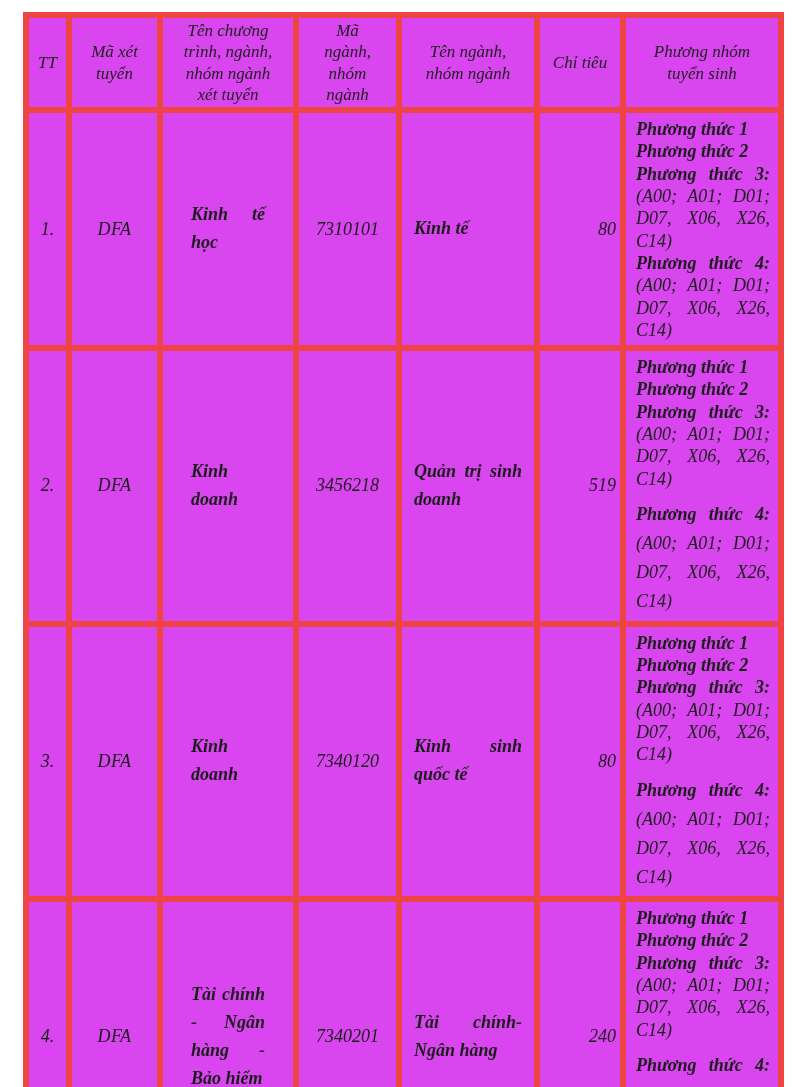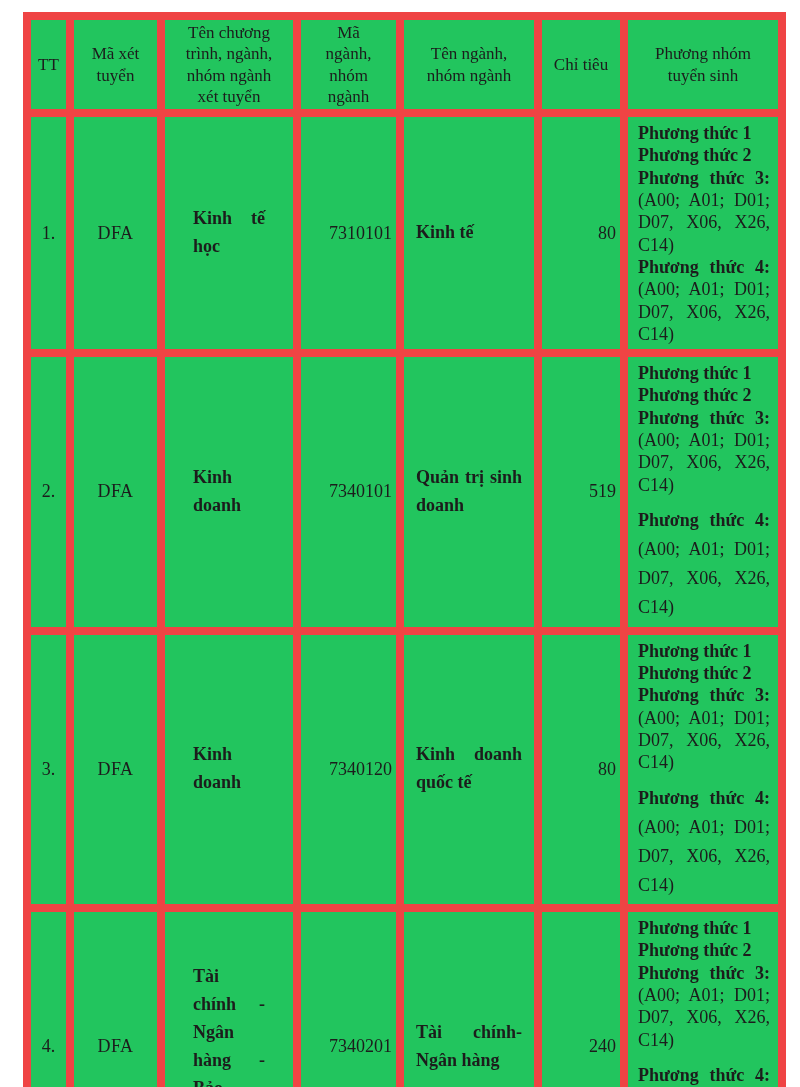--- a/index.html
+++ b/index.html
@@ -18,23 +18,24 @@
   }
   table.adm {
     position: absolute;
     left: 23px;
     top: 12px;
     width: 755px;
     border-collapse: collapse;
     table-layout: fixed;
   }
   table.adm th, table.adm td {
-    border: 8px solid #ef4444;
-    background: #22c55e;
+    border: 6px solid #ef4444;
+    background: #d946ef;
     overflow: hidden;
+    font-style: italic;
   }
   
   table.adm th {
     font-weight: normal;
     font-size: 17px;
     line-height: 1.25;
     text-align: center;
     vertical-align: middle;
     white-space: pre-line;
     padding: 2px 3px;
@@ -43,21 +44,21 @@
   tr.r1 { height: 219px; }
   tr.r2, tr.r3, tr.r4 { height: 250px; }
 
   td {
     font-size: 18px;
     vertical-align: middle;
   }
   td.c-tt       { text-align: center; padding: 0 2px; }
   td.c-dfa      { text-align: center; padding: 0 20px; letter-spacing: 0.5px; }
   td.c-prog     { font-weight: bold; text-align: justify; padding: 0 28px; line-height: 1.55; }
-  td.c-majcode  { text-align: right; padding: 0 4px; margin-top: 22px; }
+  td.c-majcode  { text-align: center; padding: 0 4px; margin-top: 22px; }
   td.c-major    { font-weight: bold; text-align: justify; padding: 0 12px; line-height: 1.55; }
   td.c-quota    { text-align: right; padding: 0 4px; }
   td.c-methods  {
     vertical-align: top;
     padding: 5px 8px 4px 10px;
     font-size: 18px;
   }
   td.c-methods p.m {
     margin: 0;
     line-height: 1.24;
@@ -117,37 +118,37 @@
         <p class="m b">Phương thức 2</p>
         <p class="m"><span class="b">Phương thức 3:</span> <span>(A00; A01; D01; D07, X06, X26, C14)</span></p>
         <p class="m pt4"><span class="b">Phương thức 4:</span> <span>(A00; A01; D01; D07, X06, X26, C14)</span></p>
       </td>
     </tr>
 
     <tr class="r2 spacious">
       <td class="c-tt">2.</td>
       <td class="c-dfa">DFA</td>
       <td class="c-prog">Kinh doanh</td>
-      <td class="c-majcode">7340101</td>
+      <td class="c-majcode">3456218</td>
       <td class="c-major">Quản trị sinh doanh</td>
       <td class="c-quota">519</td>
       <td class="c-methods">
         <p class="m b">Phương thức 1</p>
         <p class="m b">Phương thức 2</p>
         <p class="m"><span class="b">Phương thức 3:</span> <span>(A00; A01; D01; D07, X06, X26, C14)</span></p>
         <p class="m pt4"><span class="b">Phương thức 4:</span> <span>(A00; A01; D01; D07, X06, X26, C14)</span></p>
       </td>
     </tr>
 
     <tr class="r3 spacious">
       <td class="c-tt">3.</td>
       <td class="c-dfa">DFA</td>
       <td class="c-prog">Kinh doanh</td>
       <td class="c-majcode">7340120</td>
-      <td class="c-major">Kinh doanh quốc tế</td>
+      <td class="c-major">Kinh sinh quốc tế</td>
       <td class="c-quota">80</td>
       <td class="c-methods">
         <p class="m b">Phương thức 1</p>
         <p class="m b">Phương thức 2</p>
         <p class="m"><span class="b">Phương thức 3:</span> <span>(A00; A01; D01; D07, X06, X26, C14)</span></p>
         <p class="m pt4"><span class="b">Phương thức 4:</span> <span>(A00; A01; D01; D07, X06, X26, C14)</span></p>
       </td>
     </tr>
 
     <tr class="r4 spacious">

